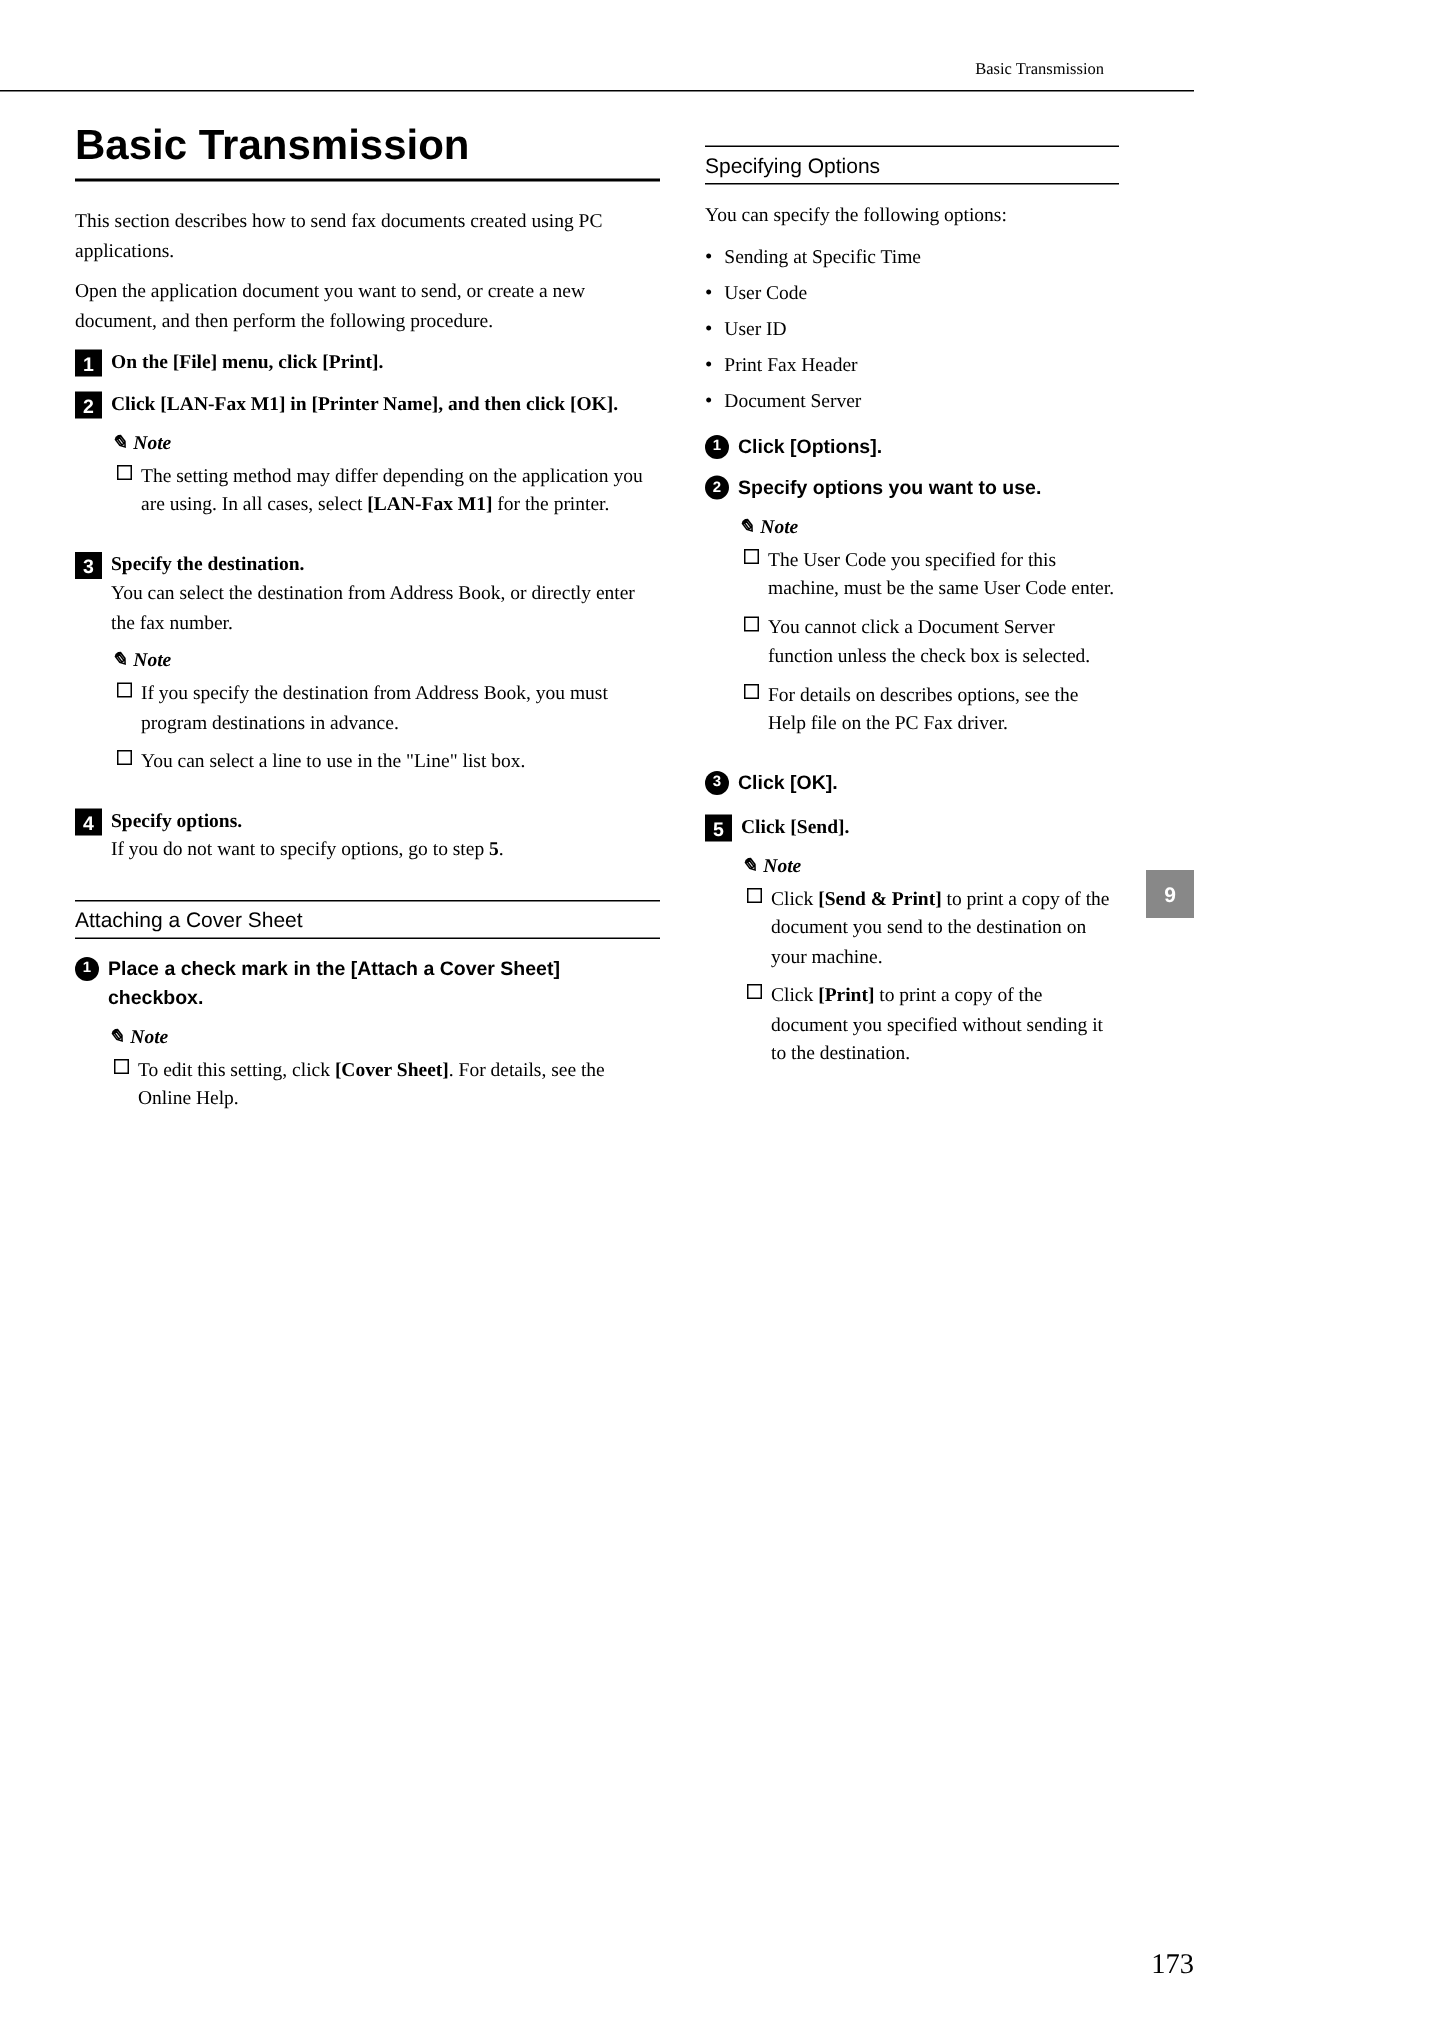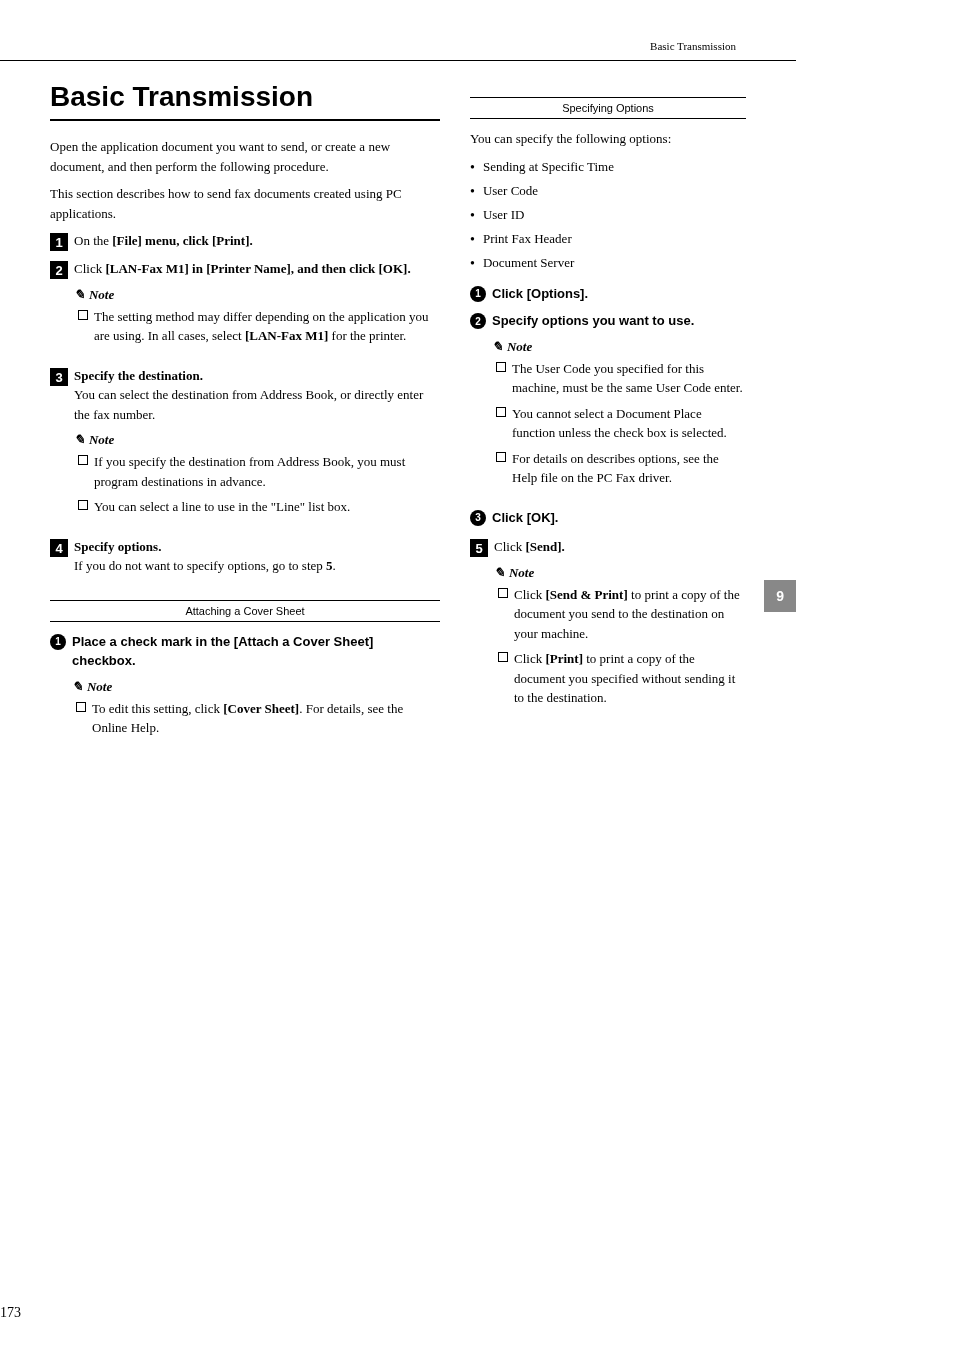--- a/index.html
+++ b/index.html
@@ -75,21 +75,21 @@
       text-align: center;
       height: 18px;
       line-height: 18px;
       margin-top: 2px;
       margin-right: 6px;
     }
     .step-content {
       flex: 1;
     }
     .step-text {
-      font-weight: normal;
+      font-weight: bold;
       line-height: 1.5;
       text-align: center;
     }
     .note-section {
       margin: 8px 0 12px 0;
     }
     .note-title {
       display: flex;
       align-items: center;
       font-style: italic;
@@ -122,23 +122,23 @@
     }
     .section-divider {
       margin: 16px 0 10px 0;
     }
     .section-divider hr {
       border: none;
       border-top: 1px solid #000;
       margin-bottom: 4px;
     }
     .section-divider .section-label {
-      font-size: 11px;
+      font-size: 14px;
       font-weight: normal;
-      text-align: center;
+      text-align: left;
       font-family: Arial, sans-serif;
       margin-bottom: 4px;
     }
     .section-divider hr.bottom {
       margin-top: 4px;
     }
     .bullet-list {
       list-style: none;
       padding: 0;
       margin: 0 0 10px 0;
@@ -184,22 +184,22 @@
       font-family: Arial, sans-serif;
       line-height: 1.5;
     }
     
     .page-footer {
       position: absolute;
       bottom: 30px;
       left: 0;
       right: 0;
       display: flex;
-      justify-content: flex-start;
-      font-size: 14px;
+      justify-content: flex-end;
+      font-size: 19px;
     }
     .chapter-tab {
       position: absolute;
       right: 0;
       top: 580px;
       background: #888;
       color: #fff;
       padding: 8px 12px;
       font-size: 14px;
       font-weight: bold;
@@ -214,22 +214,22 @@
 
   <div class="page-header">
     <span>Basic Transmission</span>
   </div>
 
   <div class="content-area">
 
     <div class="left-col">
       <h1 class="chapter-title">Basic Transmission</h1>
 
+      <p>This section describes how to send fax documents created using PC applications.</p>
       <p>Open the application document you want to send, or create a new document, and then perform the following procedure.</p>
-      <p>This section describes how to send fax documents created using PC applications.</p>
 
       <div class="step">
         <div class="step-num black-box">1</div>
         <div class="step-content">
           <span class="step-text">On the <b>[File] menu, click [Print].</b></span>
         </div>
       </div>
 
       <div class="step">
         <div class="step-num black-box">2</div>
@@ -346,21 +346,21 @@
             <div class="note-title">
               <span class="note-icon">✎</span>
               <span>Note</span>
             </div>
             <div class="note-item">
               <span class="checkbox"></span>
               <span class="note-item-text">The User Code you specified for this machine, must be the same User Code enter.</span>
             </div>
             <div class="note-item">
               <span class="checkbox"></span>
-              <span class="note-item-text">You cannot select a Document Place function unless the check box is selected.</span>
+              <span class="note-item-text">You cannot click a Document Server function unless the check box is selected.</span>
             </div>
             <div class="note-item">
               <span class="checkbox"></span>
               <span class="note-item-text">For details on describes options, see the Help file on the PC Fax driver.</span>
             </div>
           </div>
         </div>
       </div>
 
       <div class="circle-step">

